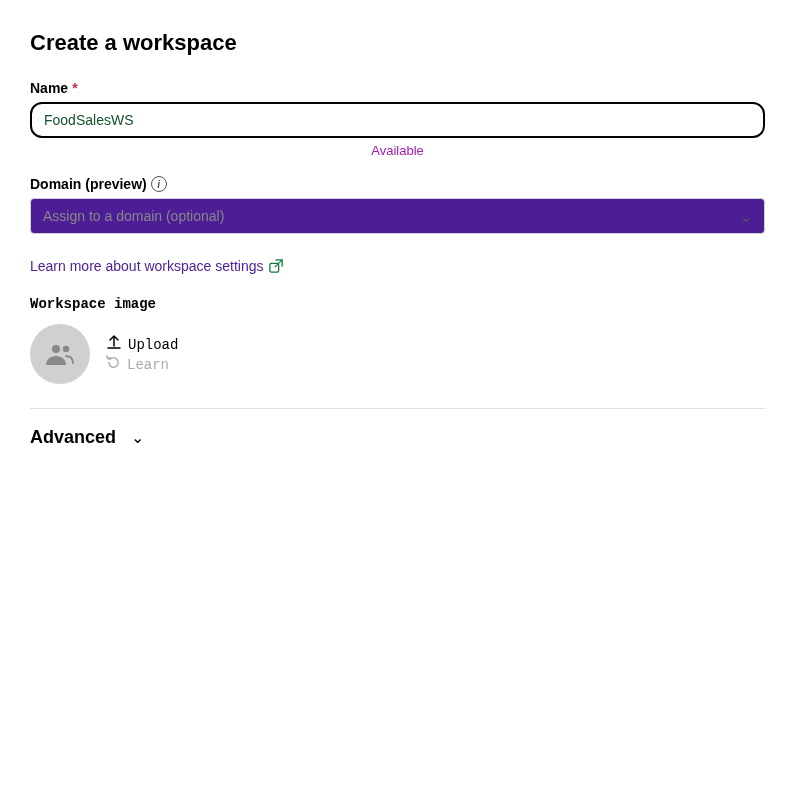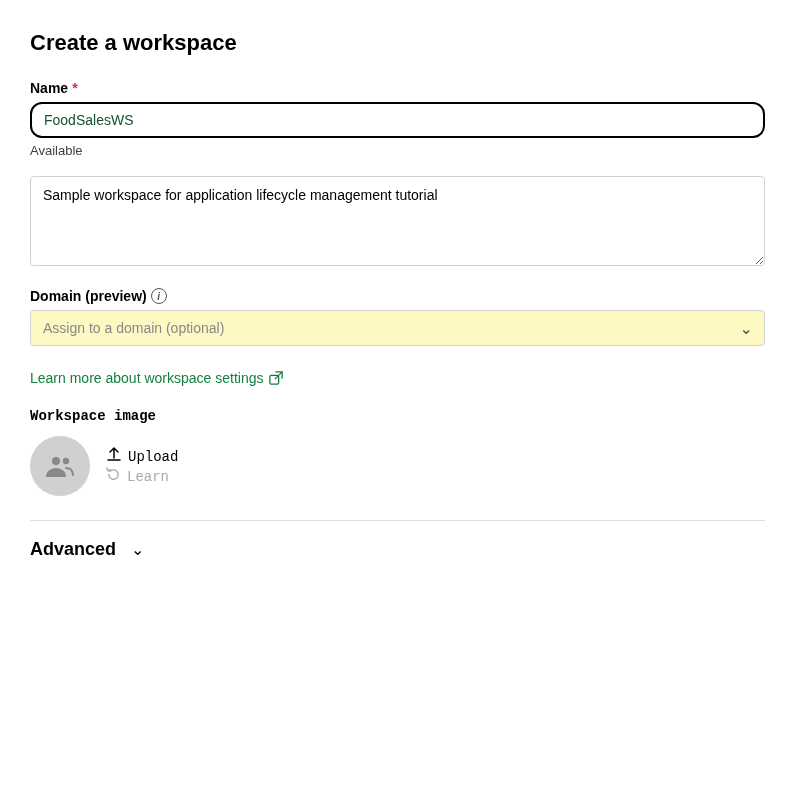--- a/index.html
+++ b/index.html
@@ -49,22 +49,23 @@
       border-radius: 12px;
       padding: 8px 12px;
       font-size: 14px;
       font-family: inherit;
       color: #14532d;
       outline: none;
     }
 
     .available-text {
       font-size: 13px;
-      color: #404040;
+      color: #a21caf;
       margin-top: 5px;
+      text-align: center;
     }
 
     .textarea-input {
       width: 100%;
       border: 1px solid #d1d1d1;
       border-radius: 4px;
       padding: 10px 12px;
       font-size: 14px;
       font-family: inherit;
       color: #000000;
@@ -94,42 +95,42 @@
     }
 
     .dropdown-select {
       width: 100%;
       border: 1px solid #d1d1d1;
       border-radius: 4px;
       padding: 9px 32px 9px 12px;
       font-size: 14px;
       font-family: inherit;
       color: #888888;
-      background: #fef9c3;
+      background: #4c1d95;
       appearance: none;
       -webkit-appearance: none;
       cursor: pointer;
       outline: none;
     }
 
     .dropdown-chevron {
       position: absolute;
       right: 12px;
       top: 50%;
       transform: translateY(-50%);
       pointer-events: none;
       color: #555;
       font-size: 16px;
     }
 
     .learn-more-link {
       display: inline-flex;
       align-items: center;
       gap: 6px;
-      color: #15803d;
+      color: #4c1d95;
       font-size: 14px;
       text-decoration: none;
       cursor: pointer;
       margin-bottom: 22px;
       margin-top: 6px;
     }
 
     .external-link-icon {
       display: inline-flex;
       align-items: center;
@@ -243,21 +244,20 @@
   <div class="field-label">
     <span>Name</span>
     <span class="required-star">*</span>
   </div>
   <input type="text" class="text-input" value="FoodSalesWS" style="">
   <div class="available-text">Available</div>
 </div>
 
 
 <div class="field-group">
-  <textarea class="textarea-input" style="">Sample workspace for application lifecycle management tutorial</textarea>
 </div>
 
 
 <div class="field-group">
   <div class="field-label">
     <span>Domain (preview)</span>
     <span class="info-icon">i</span>
   </div>
   <div class="dropdown-wrapper">
     <select class="dropdown-select">

